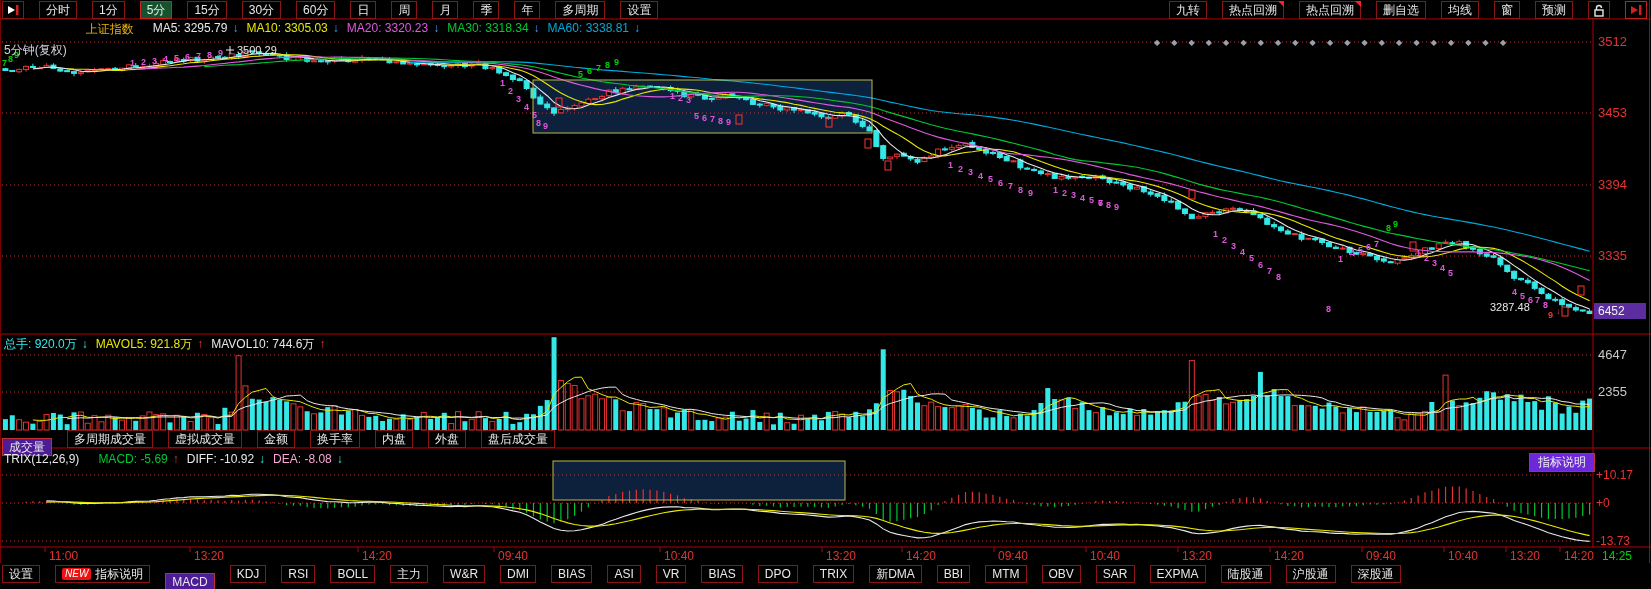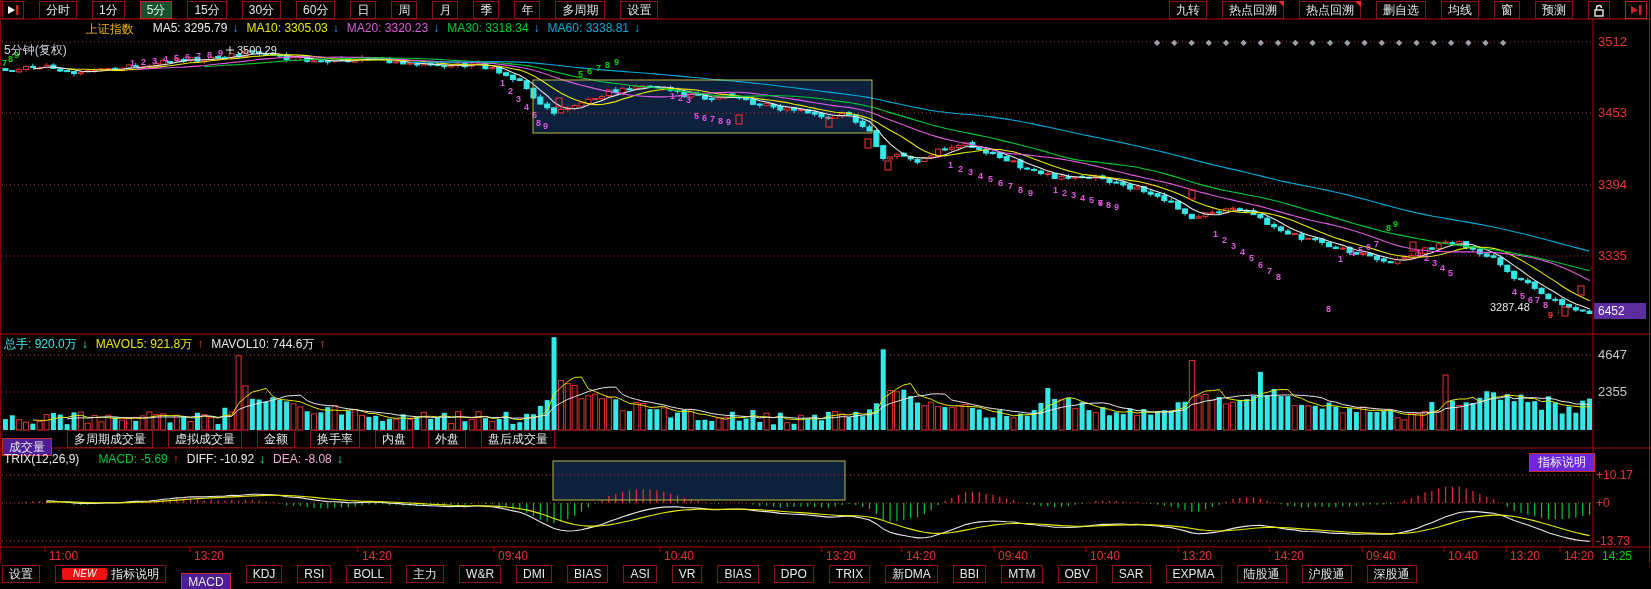--- a/index.html
+++ b/index.html
@@ -9,21 +9,21 @@
   .hrow{position:absolute;display:flex;gap:15px;z-index:5;}
   .tbox{border:1px solid #8a1515;color:#e8e8e8;font-size:12px;padding:0 6px;height:16px;
         display:flex;align-items:center;white-space:nowrap;position:relative;background:#000;}
   .tbox.sel{background:#14532d;border-color:#d02020;}
   .tbox.sel2{background:#4c1d95;border-color:#c03030;margin-top:8px;}
   .corner{position:absolute;top:-1px;right:-1px;width:0;height:0;
           border-top:6px solid #ff2020;border-left:6px solid transparent;}
   .infotxt{font-size:12px;white-space:nowrap;}
   .infotxt span{margin-right:4px;}
   .newbadge{background:#ee1111;color:#fff;font-size:10px;font-style:italic;
-            border-radius:2px;padding:0 11px;margin-right:4px;line-height:12px;}
+            border-radius:2px;padding:0 3px;margin-right:4px;line-height:12px;}
   #help-btn{position:absolute;left:1529px;top:453px;width:64px;height:17px;z-index:6;
             border:1px solid #c03030;color:#efefef;font-size:12px;display:flex;
             align-items:center;justify-content:center;background:#6d28d9;}
   .icnbox{border:1px solid #8a1515;height:16px;width:20px;display:flex;align-items:center;
           justify-content:center;background:#000;}
 </style>
 </head>
 <body>
 
 <div id="app">

